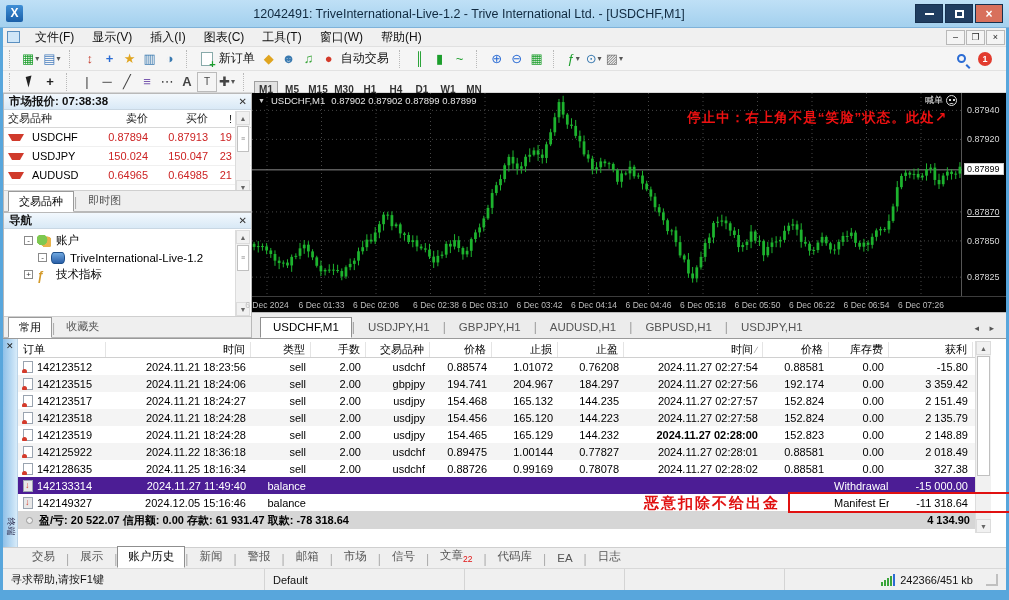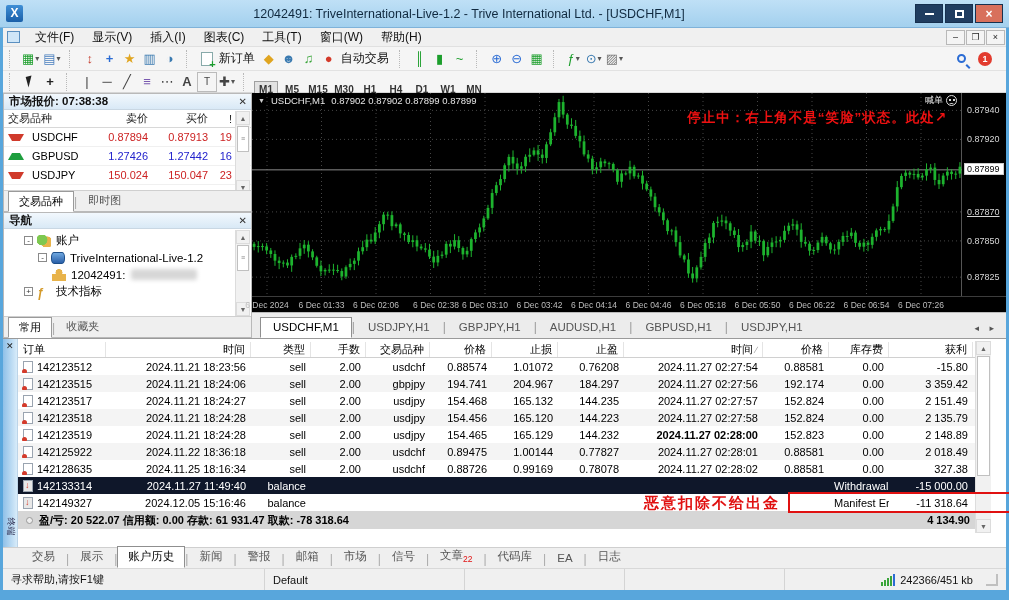--- a/index.html
+++ b/index.html
@@ -116,21 +116,21 @@
     background:linear-gradient(90deg,#8fc0e8,#d8ecfa); border-right:1px solid #bcd4e8; }
   #term-close { position:absolute; left:3px; top:2px; font-size:9px; color:#222; }
   #term-vtitle { position:absolute; left:-6px; top:185px; transform:rotate(90deg); font-size:9px; color:#335; width:26px; }
   #ttable { position:absolute; left:15px; top:2px; width:957px; }
   .thead { display:flex; height:17px; border-bottom:1px solid #d0d0d0; align-items:center; font-size:11px; color:#000; }
   .thead .cell { border-right:1px solid #e4e4e4; }
   .cell { padding:0 5px; white-space:nowrap; overflow:hidden; }
   .num { text-align:right; }
   .trowt { display:flex; height:17px; align-items:center; font-size:11px; color:#000; position:relative; }
   .trowt.stripe { background:#f4f4f4; }
-  .trowt.selected { background:#0f172a; color:#fff; }
+  .trowt.selected { background:#4c1d95; color:#fff; }
   .ord-ic { width:10px; height:12px; background:#fff; border:1px solid #9aa4b0; position:relative; flex:none; margin-right:4px; }
   .ord-ic::after { content:""; position:absolute; left:-2px; bottom:-2px; width:5px; height:5px; background:#d43a2a; border-radius:50%; }
   .bal-ic { width:10px; height:12px; background:#e8e8e8; border:1px solid #9aa4b0; position:relative; flex:none; margin-right:4px; }
   .bal-ic::after { content:"↓"; position:absolute; left:1px; top:-1px; color:#d43a2a; font-size:9px; font-weight:bold; }
   #summary-row { display:flex; height:18px; background:#d6d6d6; align-items:center; font-size:11px; font-weight:bold; color:#000; }
   #summary-row .dot { width:7px; height:7px; border:1px solid #999; border-radius:50%; background:#eee; margin:0 6px 0 8px; }
   #summary-total { margin-left:auto; padding-right:5px; }
   #term-scroll { position:absolute; left:972px; top:2px; width:16px; height:192px; background:#f1f1f1; border-left:1px solid #ddd; }
   #redbox { position:absolute; left:770px; top:-2px; width:225px; height:21px; border:2px solid #e01111; z-index:5; }
   #red-annot { position:absolute; right:195px; top:0px; color:#e01111; font-size:15px; font-weight:bold; letter-spacing:2px; z-index:5; }
@@ -261,29 +261,20 @@
         <span class="c-sym">
           <span class="arr-dn"></span>
           <span>USDCHF</span>
         </span>
         <span class="c-bid val-dn">0.87894</span>
         <span class="c-ask val-dn">0.87913</span>
         <span class="c-spr val-dn">19</span>
       </div>
       <div class="mw-row">
         <span class="c-sym">
-          <span class="arr-up"></span>
-          <span>GBPUSD</span>
-        </span>
-        <span class="c-bid val-up">1.27426</span>
-        <span class="c-ask val-up">1.27442</span>
-        <span class="c-spr val-up">16</span>
-      </div>
-      <div class="mw-row">
-        <span class="c-sym">
           <span class="arr-dn"></span>
           <span>USDJPY</span>
         </span>
         <span class="c-bid val-dn">150.024</span>
         <span class="c-ask val-dn">150.047</span>
         <span class="c-spr val-dn">23</span>
       </div>
       <div class="mw-row">
         <span class="c-sym">
           <span class="arr-dn"></span>
@@ -314,25 +305,20 @@
   <div class="tree" id="nav-tree">
       <div class="trow" style="padding-left: 20px;">
         <span class="expander">-</span>
         <span class="ticon ic-accounts"></span>
         <span>账户</span>
       </div>
       <div class="trow" style="padding-left: 34px;">
         <span class="expander">-</span>
         <span class="ticon ic-server"></span>
         <span>TriveInternational-Live-1.2</span>
-      </div>
-      <div class="trow" style="padding-left: 48px;">
-        <span class="ticon ic-account"></span>
-        <span>12042491:</span>
-        <span class="blurname"></span>
       </div>
       <div class="trow" style="padding-left: 20px;">
         <span class="expander">+</span>
         <span class="ticon ic-indicators">ƒ</span>
         <span>技术指标</span>
       </div>
     </div>
   <div class="vscroll" style="top:17px;height:86px;">
     <div class="sbtn">▲</div>
     <div class="sthumb">≡</div>

